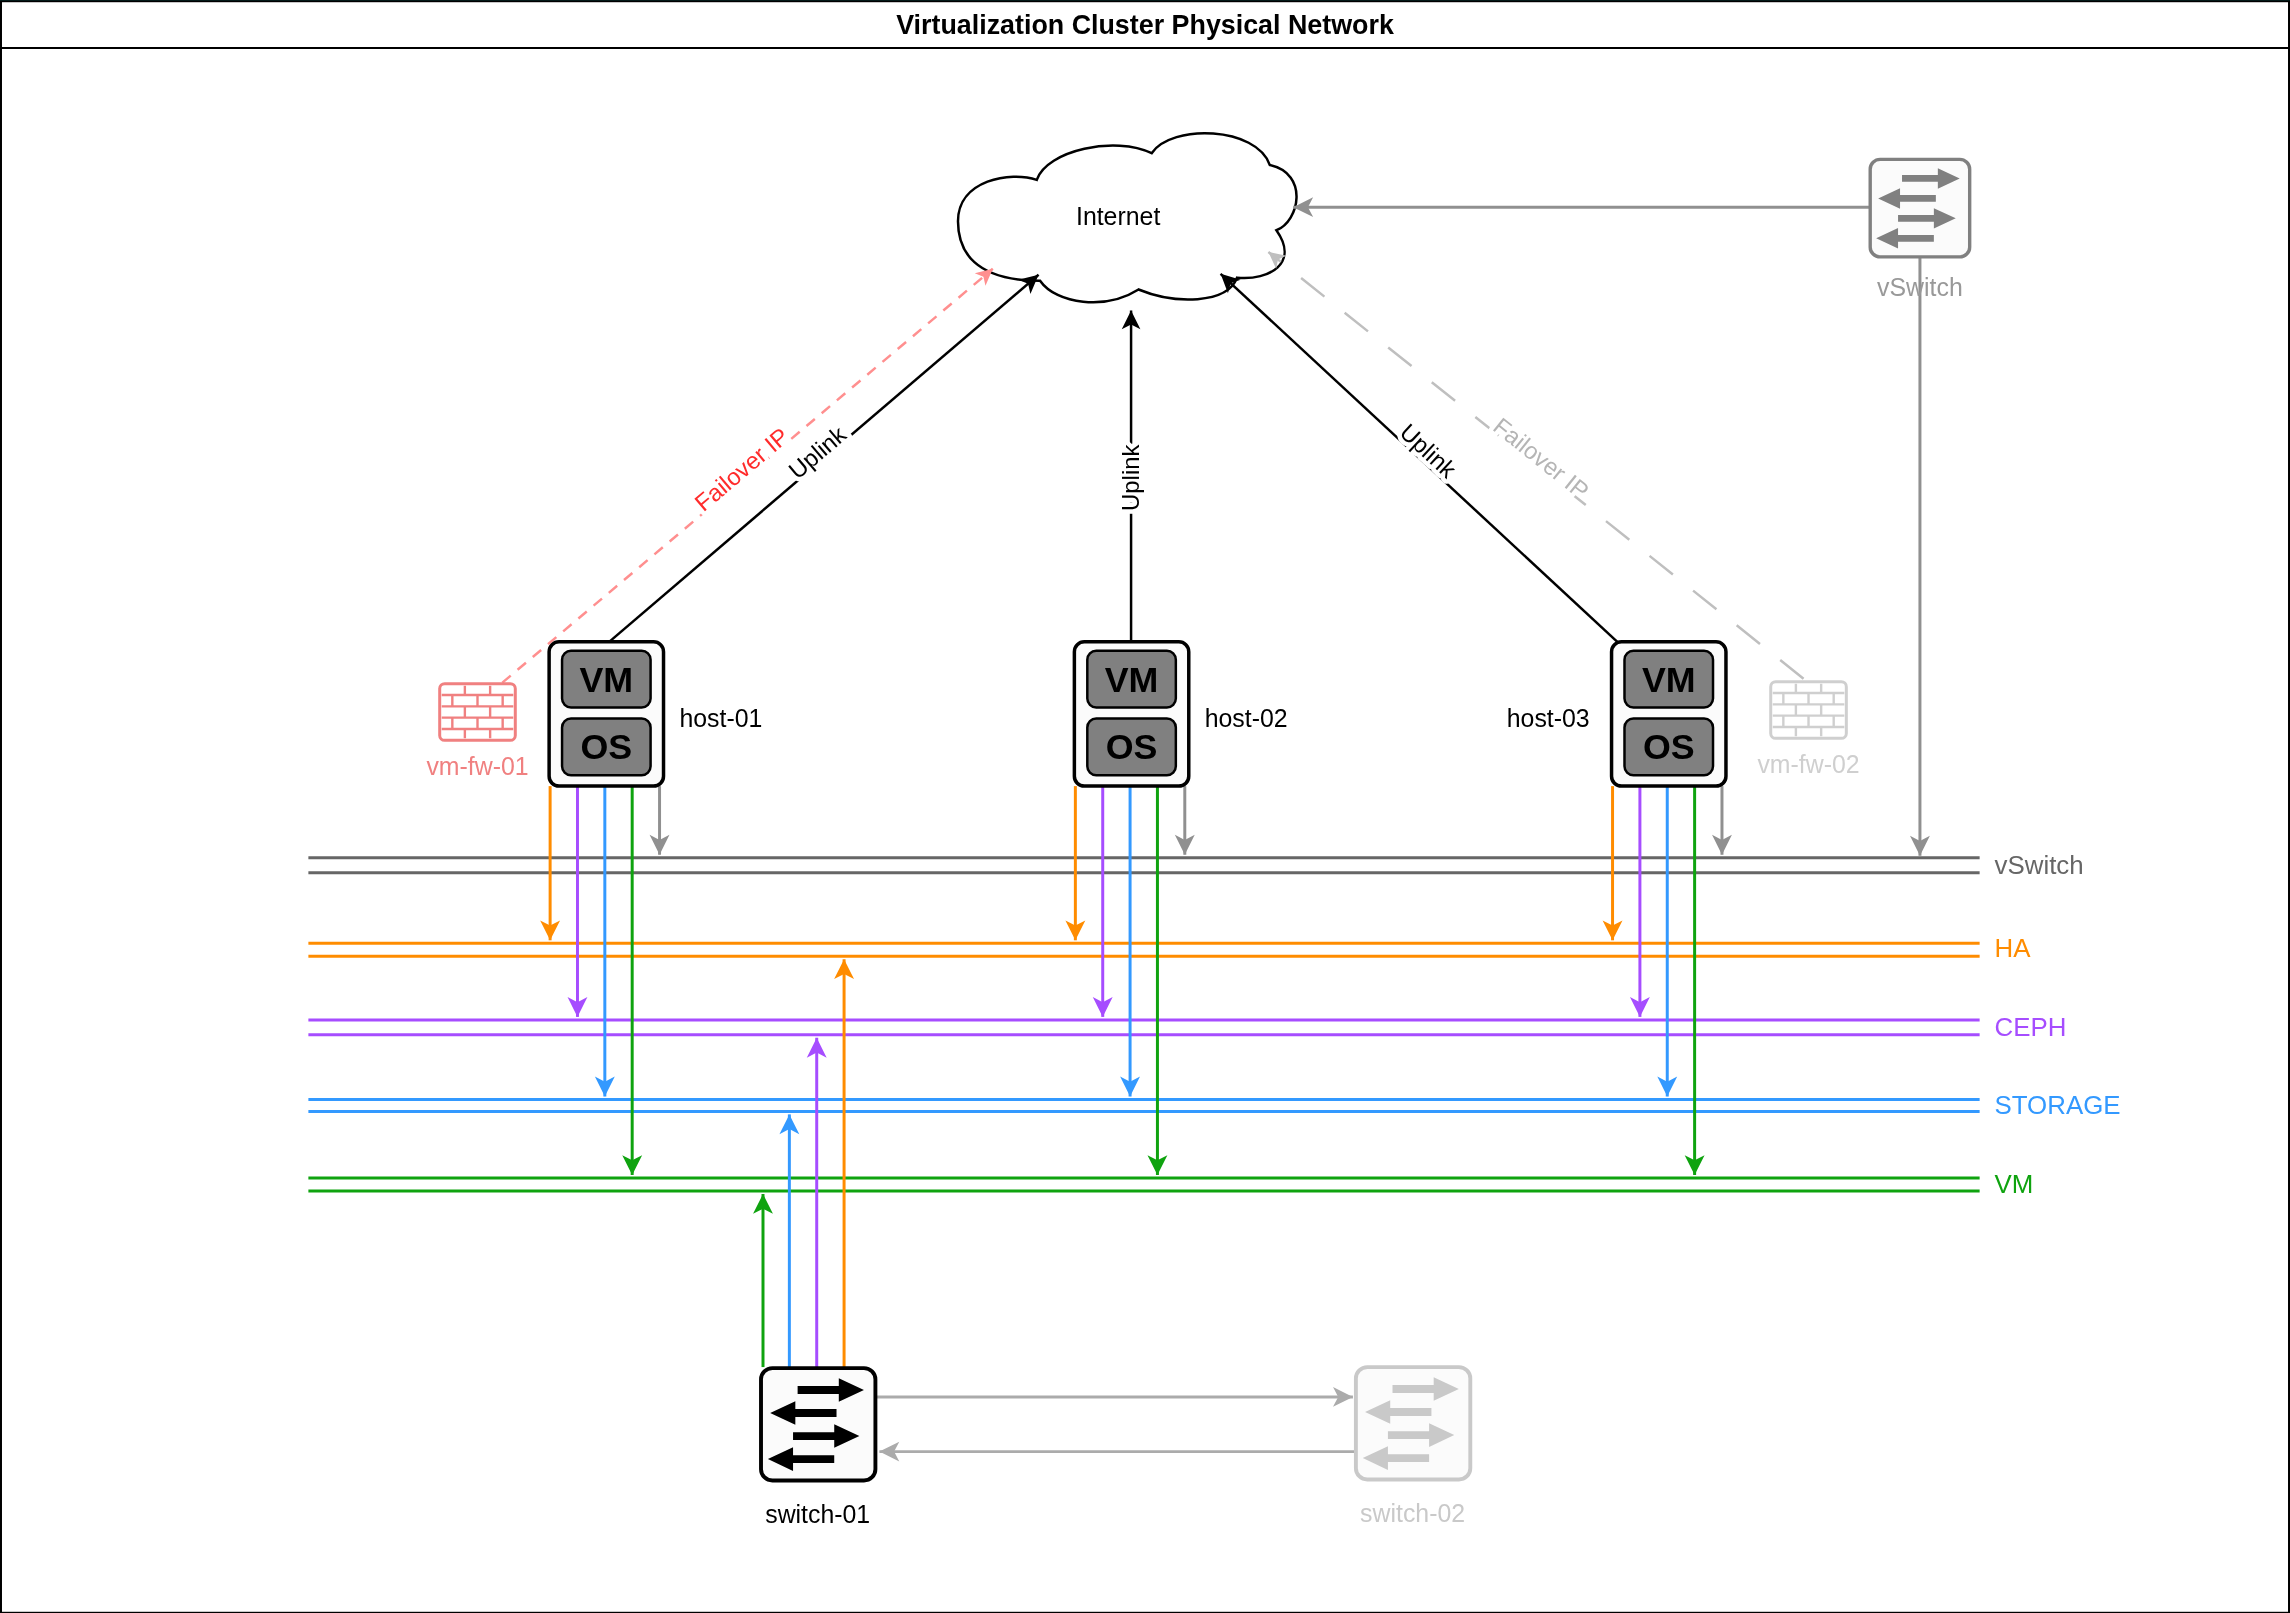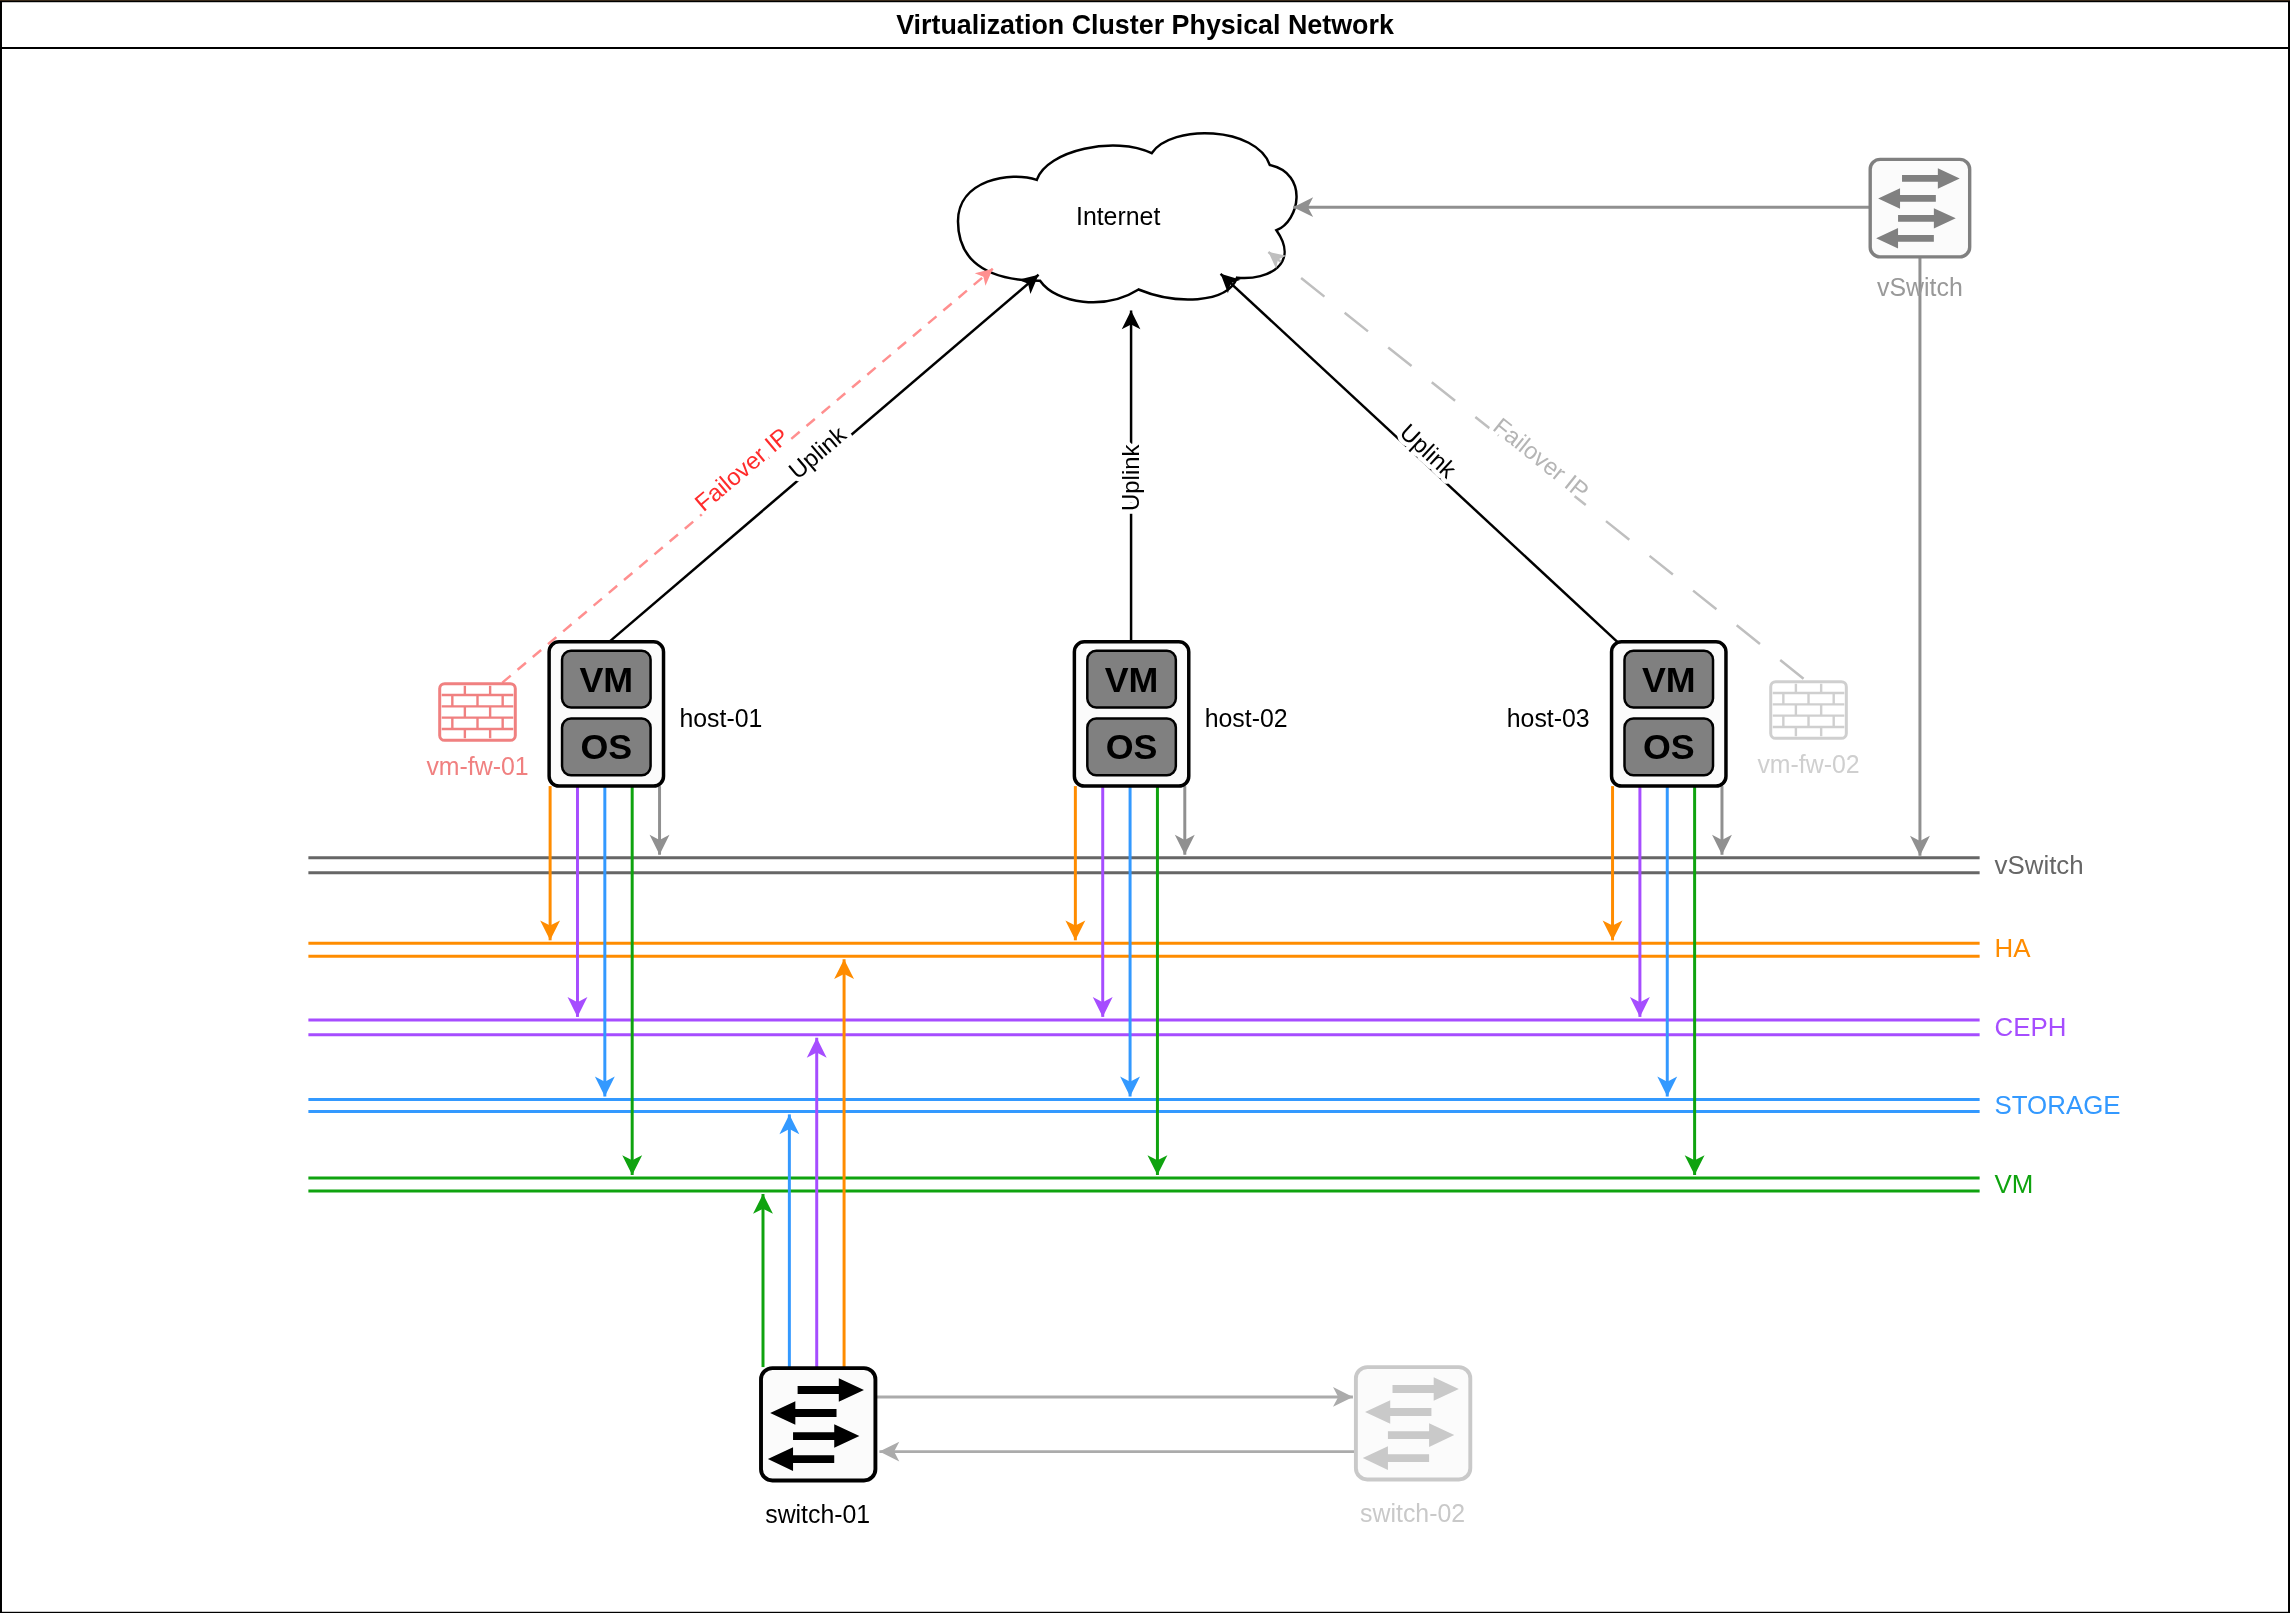--- a/index.html
+++ b/index.html
@@ -1,16 +1,16 @@
 <!DOCTYPE html>
 <html><head>
 <meta charset="utf-8">
 <style>
   html,body{margin:0;padding:0;background:#ffffff;}
-  .stage{width:2290px;height:1614px;position:relative;background:#fdba74;}
+  .stage{width:2290px;height:1614px;position:relative;background:#0f766e;}
   svg{display:block;font-family:"Liberation Sans","DejaVu Sans",sans-serif;}
   text{font-family:"Liberation Sans","DejaVu Sans",sans-serif;}
   .title{font-size:27px;font-weight:bold;fill:#000;text-anchor:middle;}
   .node-label{font-size:25px;fill:#000;}
   .bus-label{font-size:26px;}
   .edge-label{font-size:24px;paint-order:stroke;stroke:#ffffff;stroke-width:9px;stroke-linejoin:round;text-anchor:middle;}
   .ln{fill:none;stroke-width:3;}
   .ln-black{stroke:#000000;stroke-width:2.5;fill:none;}
   .ln-ha{stroke:#FF8C00;}
   .ln-ceph{stroke:#A64DFF;}

